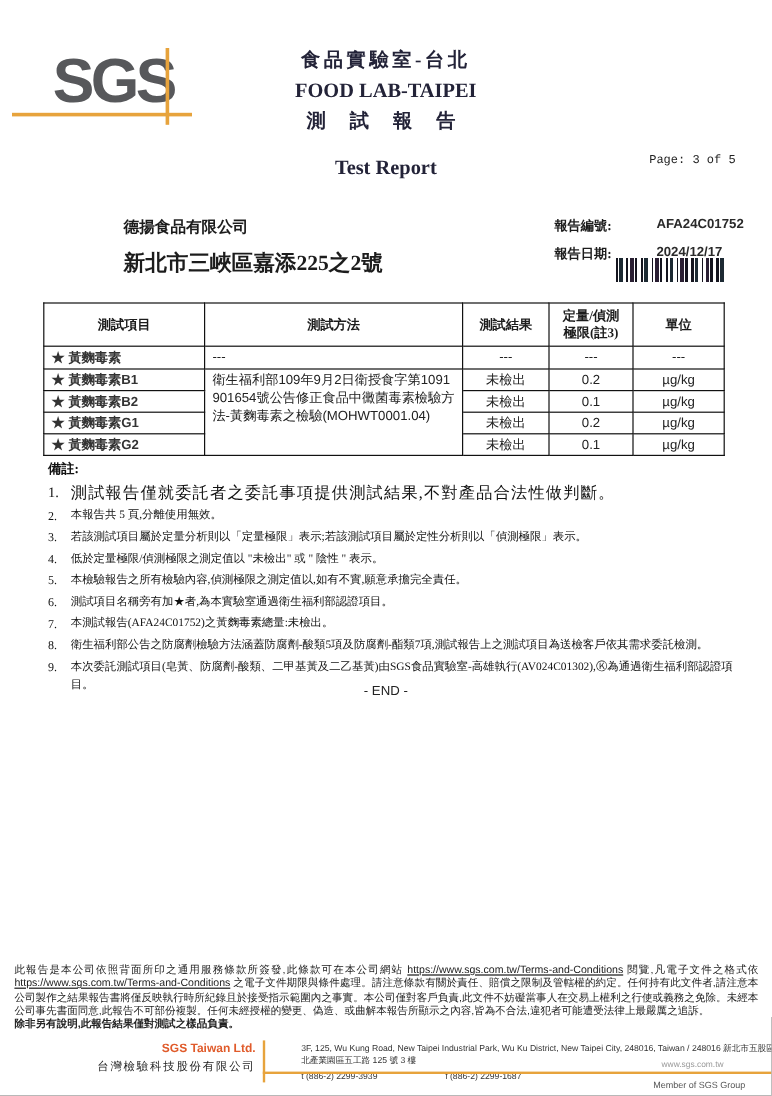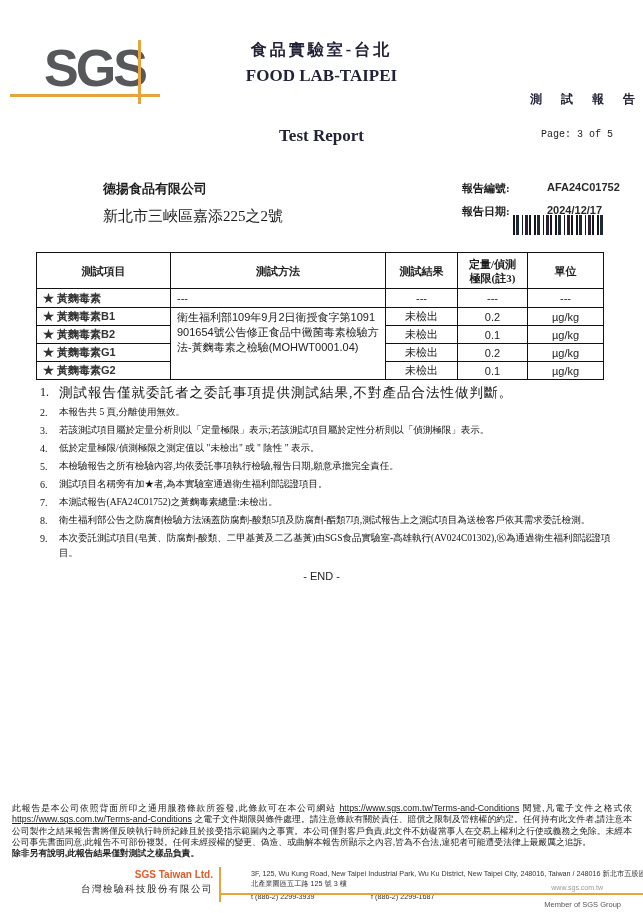--- a/index.html
+++ b/index.html
@@ -13,30 +13,30 @@
   .logo-text {
     position:absolute; left:44px; top:42px;
     font-family:"Liberation Sans", sans-serif; font-weight:800;
     font-size:52px; line-height:52px; letter-spacing:-3px; color:#57585b;
   }
   .logo-hline { position:absolute; left:10px; top:94px; width:150px; height:3px; background:#e7a33c; }
   .logo-vline { position:absolute; left:138px; top:40px; width:3px; height:64px; background:#e7a33c; }
   .title-block { position:absolute; left:0; right:0; top:40px; text-align:center; color:#232338; }
   .title-zh { font-size:16px; font-weight:700; letter-spacing:3px; margin-bottom:5px; }
   .title-en { font-size:17px; font-weight:700; margin-bottom:5px; }
-  .report-zh { font-size:12px; font-weight:700; letter-spacing:8px; margin-bottom:18px;text-align:right; }
+  .report-zh { font-size:16px; font-weight:700; letter-spacing:8px; margin-bottom:18px; }
   .report-en { font-size:17px; font-weight:700;margin-top:12px; }
   .page-label {
     position:absolute; top:129px; right:30px;
     font-family:Liberation Mono, monospace; font-size:10px; color:#222;
   }
   
   .client-block { position:absolute; left:60px; top:180px;margin-left:43px; }
   .client-name { font-size:13px; font-weight:700; margin-bottom:9px; }
-  .client-address { font-size:15px; font-weight:400; }
+  .client-address { font-size:18px; font-weight:700; }
   .meta-block { position:absolute; left:425px; top:181px; font-size:11px;margin-left:37px; }
   .meta-row { display:flex; margin-bottom:8px; }
   .meta-label { width:85px; font-weight:700; }
   .meta-value { font-family:"Liberation Sans", sans-serif; font-weight:700; color:#2a2a2a; }
   .barcode {
     position:absolute; left:513px; top:215px; width:92px; height:20px;
     background:repeating-linear-gradient(90deg,
       #15151f 0 2px,#fff 2px 3px,#1d2a33 3px 6px,#fff 6px 9px,
       #15151f 9px 10px,#fff 10px 12px,#2a1f33 12px 15px,#fff 15px 16px,
       #15151f 16px 18px,#fff 18px 21px);
@@ -186,39 +186,40 @@
     <tr>
       <td class="c-item">★ 黃麴毒素G2</td>
       <td class="c-center">未檢出</td>
       <td class="c-center">0.1</td>
       <td class="c-center">µg/kg</td>
     </tr>
   </tbody>
     </table>
 
   <div class="notes">
+    <div class="notes-label">備註:</div>
     <div class="note emph">
       <span class="note-no">1.</span>
       <span class="note-text">測試報告僅就委託者之委託事項提供測試結果,不對產品合法性做判斷。</span>
     </div>
     <div class="note">
       <span class="note-no">2.</span>
       <span class="note-text">本報告共 5 頁,分離使用無效。</span>
     </div>
     <div class="note">
       <span class="note-no">3.</span>
       <span class="note-text">若該測試項目屬於定量分析則以「定量極限」表示;若該測試項目屬於定性分析則以「偵測極限」表示。</span>
     </div>
     <div class="note">
       <span class="note-no">4.</span>
       <span class="note-text">低於定量極限/偵測極限之測定值以 "未檢出" 或 " 陰性 " 表示。</span>
     </div>
     <div class="note">
       <span class="note-no">5.</span>
-      <span class="note-text">本檢驗報告之所有檢驗內容,均依委託事項執行檢驗,報告日期,願意承擔完全責任。</span>
+      <span class="note-text">本檢驗報告之所有檢驗內容,偵測極限之測定值以,如有不實,願意承擔完全責任。</span>
     </div>
     <div class="note">
       <span class="note-no">6.</span>
       <span class="note-text">測試項目名稱旁有加★者,為本實驗室通過衛生福利部認證項目。</span>
     </div>
     <div class="note">
       <span class="note-no">7.</span>
       <span class="note-text">本測試報告(AFA24C01752)之黃麴毒素總量:未檢出。</span>
     </div>
     <div class="note">

